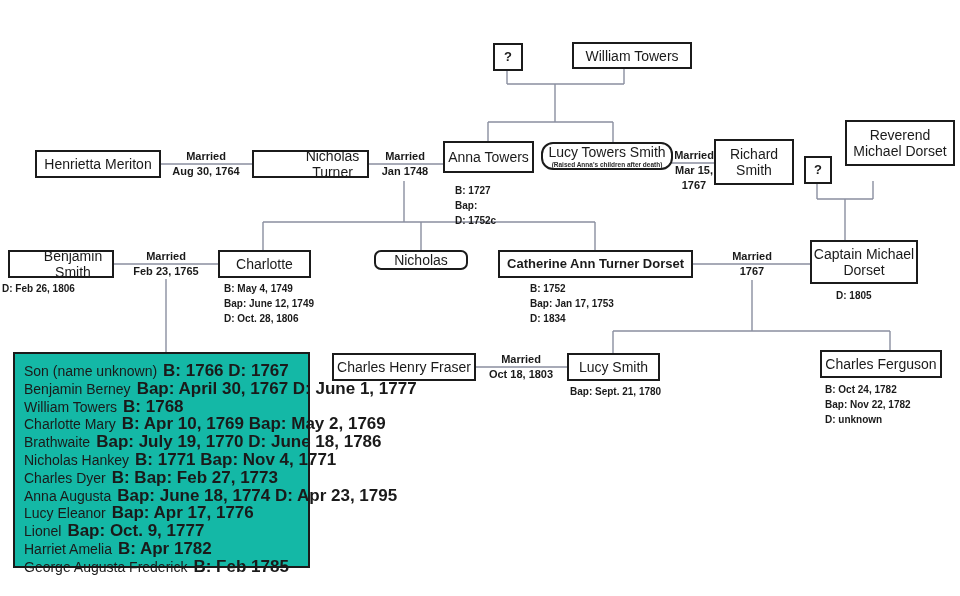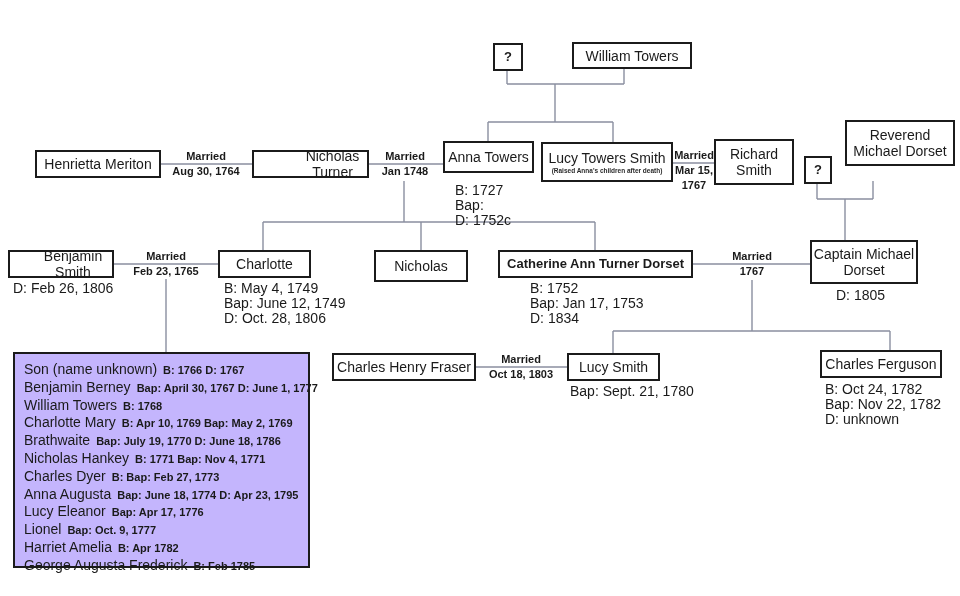--- a/index.html
+++ b/index.html
@@ -10,35 +10,35 @@
   #wires{position:absolute;left:0;top:0;width:960px;height:596px;z-index:1;}
   .node{
     position:absolute;z-index:2;background:#ffffff;border:2px solid #1b1b1b;
     display:flex;flex-direction:column;align-items:center;justify-content:center;
     text-align:center;font-size:14px;line-height:16px;box-sizing:border-box;
   }
   .node .note{font-size:6.5px;line-height:8px;font-weight:600;color:#2a2a2a;margin-top:1px;}
   .node.bold{font-weight:700;font-size:13px;white-space:nowrap;}
   .qbox{font-size:13px;font-weight:600;}
   .details{
-    position:absolute;z-index:2;font-size:14px;font-weight:400;line-height:15px;
+    position:absolute;z-index:2;font-size:10px;font-weight:700;line-height:15px;
     white-space:nowrap;
   }
   .mlabel{
     position:absolute;z-index:2;width:90px;text-align:center;
     font-size:11px;font-weight:700;line-height:15px;white-space:nowrap;
   }
   .mlabel div{height:15px;}
   .children-box{
-    position:absolute;z-index:2;background:#c4b5fd;border:2px solid #1b1b1b;
+    position:absolute;z-index:2;background:#14b8a6;border:2px solid #1b1b1b;
     box-sizing:border-box;padding:7px 9px;
   }
   .child-row{display:flex;align-items:baseline;gap:6px;height:17.8px;white-space:nowrap;}
   .child-name{font-size:14px;}
-  .child-dates{font-size:11px;font-weight:700;}
+  .child-dates{font-size:17px;font-weight:700;}
 </style>
 </head>
 <body>
 
 <div id="canvas">
 
   <svg id="wires" viewBox="0 0 960 596" xmlns="http://www.w3.org/2000/svg">
     <path fill="none" stroke="#8a8fa0" stroke-width="1.4" d="
       M507 70 V84 M624 69 V84 M507 84 H624 M555 84 V122
       M488 122 H613 M488 122 V147 M613 122 V143
@@ -75,21 +75,21 @@
     <div>Jan 1748</div>
   </div>
   <div class="node" style="left:443px;top:141px;width:91px;height:32px;">
     <span>Anna Towers</span>
   </div>
   <div class="details" style="left:455px;top:183px;">
     <div>B: 1727</div>
     <div>Bap:</div>
     <div>D: 1752c</div>
   </div>
-  <div class="node" style="left:541px;top:142px;width:132px;height:40px;">
+  <div class="node" style="left:541px;top:142px;width:132px;height:28px;border-radius:12px;">
     <span>Lucy Towers Smith</span>
     <span class="note">(Raised Anna's children after death)</span>
   </div>
   <div class="mlabel" style="left:649px;top:148px;">
     <div>Married</div>
     <div>Mar 15,</div>
     <div>1767</div>
   </div>
   <div class="node" style="left:714px;top:139px;width:80px;height:46px;">
     <span>Richard Smith</span>
@@ -97,36 +97,36 @@
   <div class="node qbox" style="left:804px;top:156px;width:28px;height:28px;">
     <span>?</span>
   </div>
   <div class="node" style="left:845px;top:120px;width:110px;height:46px;">
     <span>Reverend Michael Dorset</span>
   </div>
 
   <div class="node" style="left:8px;top:250px;width:106px;height:28px;padding-left:24px;">
     <span>Benjamin Smith</span>
   </div>
-  <div class="details" style="left:13px;top:281px;text-align:center;">
+  <div class="details" style="left:2px;top:281px;text-align:center;">
     <div>D: Feb 26, 1806</div>
   </div>
   <div class="mlabel" style="left:121px;top:249px;">
     <div>Married</div>
     <div>Feb 23, 1765</div>
   </div>
   <div class="node" style="left:218px;top:250px;width:93px;height:28px;">
     <span>Charlotte</span>
   </div>
   <div class="details" style="left:224px;top:281px;">
     <div>B: May 4, 1749</div>
     <div>Bap: June 12, 1749</div>
     <div>D: Oct. 28, 1806</div>
   </div>
-  <div class="node" style="left:374px;top:250px;width:94px;height:32px;">
+  <div class="node" style="left:374px;top:250px;width:94px;height:20px;border-radius:7px;">
     <span>Nicholas</span>
   </div>
   <div class="node bold" style="left:498px;top:250px;width:195px;height:28px;">
     <span>Catherine Ann Turner Dorset</span>
   </div>
   <div class="details" style="left:530px;top:281px;">
     <div>B: 1752</div>
     <div>Bap: Jan 17, 1753</div>
     <div>D: 1834</div>
   </div>

